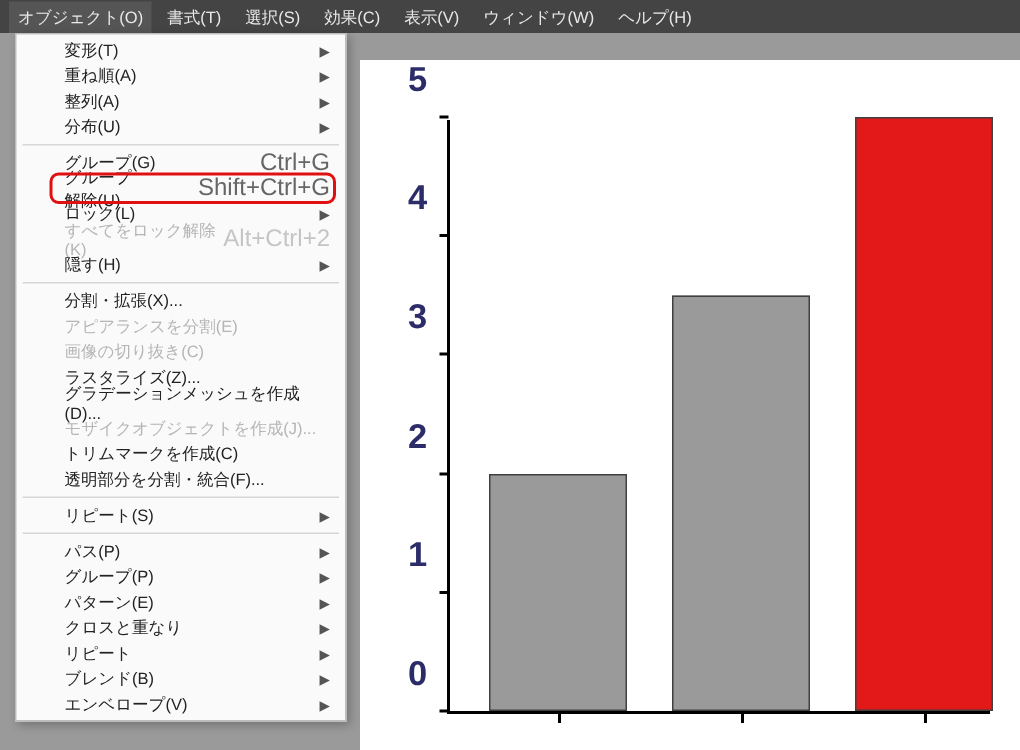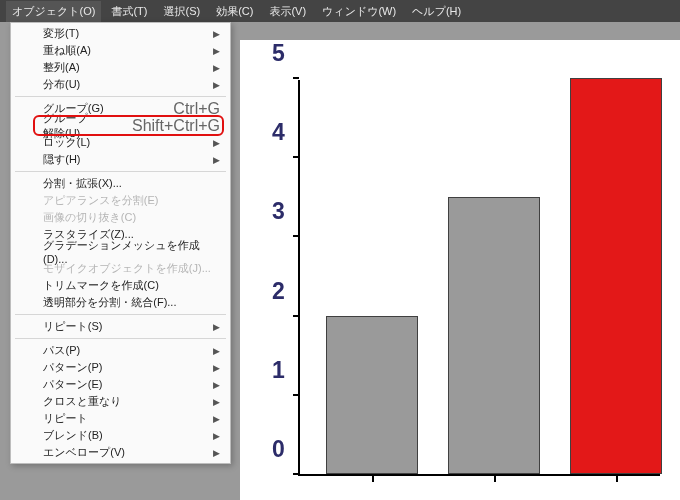--- a/index.html
+++ b/index.html
@@ -166,20 +166,24 @@
       <span class="shortcut">Ctrl+G</span>
     </div>
     <div class="dropdown-item highlighted">
       <span>グループ解除(U)</span>
       <span class="shortcut">Shift+Ctrl+G</span>
     </div>
     <div class="dropdown-item">
       <span>ロック(L)</span>
       <span class="submenu-arrow">▶</span>
     </div>
+    <div class="dropdown-item disabled">
+      <span>すべてをロック解除(K)</span>
+      <span class="shortcut">Alt+Ctrl+2</span>
+    </div>
     <div class="dropdown-item">
       <span>隠す(H)</span>
       <span class="submenu-arrow">▶</span>
     </div>
     <div class="sep"></div>
     <div class="dropdown-item">
       <span>分割・拡張(X)...</span>
     </div>
     <div class="dropdown-item disabled">
       <span>アピアランスを分割(E)</span>
@@ -206,21 +210,21 @@
     <div class="dropdown-item">
       <span>リピート(S)</span>
       <span class="submenu-arrow">▶</span>
     </div>
     <div class="sep"></div>
     <div class="dropdown-item">
       <span>パス(P)</span>
       <span class="submenu-arrow">▶</span>
     </div>
     <div class="dropdown-item">
-      <span>パターン(P)</span>
+      <span>グループ(P)</span>
       <span class="submenu-arrow">▶</span>
     </div>
     <div class="dropdown-item">
       <span>パターン(E)</span>
       <span class="submenu-arrow">▶</span>
     </div>
     <div class="dropdown-item">
       <span>クロスと重なり</span>
       <span class="submenu-arrow">▶</span>
     </div>

